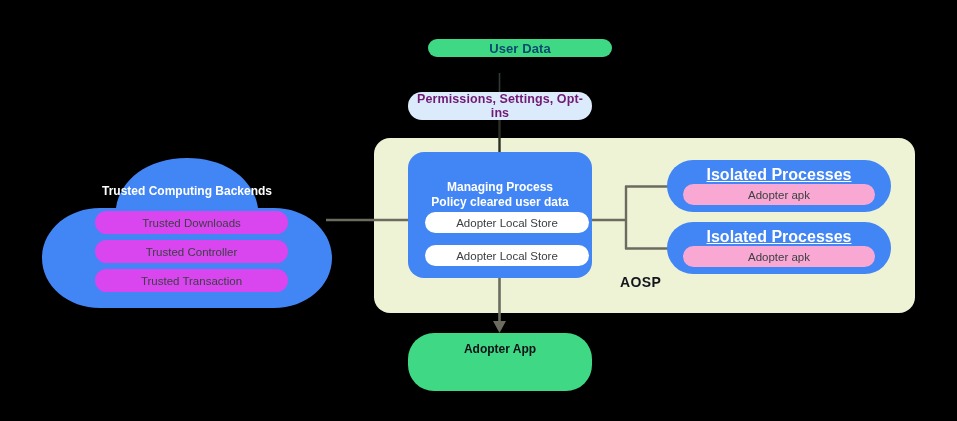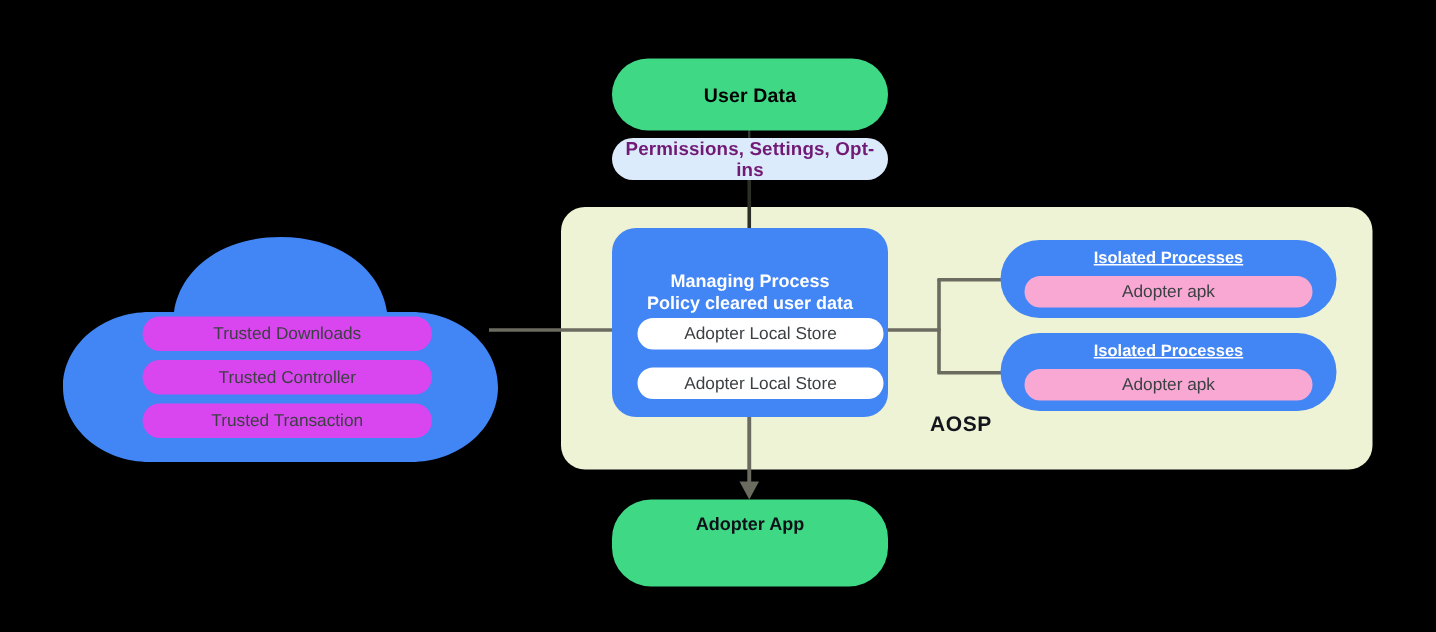--- a/index.html
+++ b/index.html
@@ -49,26 +49,26 @@
     left: 620px;
     top: 274px;
     font-size: 14px;
     font-weight: bold;
     color: #12161c;
     letter-spacing: .4px;
   }
 
   
   #user-data {
-    left: 408px;
+    left: 428px;
     top: 39px;
     width: 184px;
-    height: 48px;
+    height: 18px;
     background: #3FD884;
-    color: #000000;
+    color: #0c4a6e;
     font-size: 13px;
   }
 
   
   #permissions {
     left: 408px;
     top: 92px;
     width: 184px;
     height: 28px;
     background: #DCEBFB;
@@ -120,21 +120,21 @@
   }
   #isolated-0 { top: 160px; }
   #isolated-1 { top: 222px; }
   .isolated .iso-title {
     position: absolute;
     top: 6px;
     left: 0;
     right: 0;
     text-align: center;
     color: #ffffff;
-    font-size: 11px;
+    font-size: 16px;
     font-weight: bold;
     text-decoration: underline;
   }
   .isolated .iso-pill {
     position: absolute;
     top: 24px;
     left: 16px;
     width: 192px;
     height: 21px;
     background: #f9a8d4;
@@ -283,18 +283,19 @@
         L 232 50
         C 264 50 290 72 290 100
         C 290 128 264 150 232 150
         L 58 150
         C 26 150 0 128 0 100
         C 0 72 26 50 58 50
         L 74 50
         C 78 22 105 0 145 0
         Z"></path>
     </svg>
+    <div id="cloud-title">Trusted Computing Backends</div>
     <div class="cloud-pill" id="cloud-pill-0">Trusted Downloads</div>
     <div class="cloud-pill" id="cloud-pill-1">Trusted Controller</div>
     <div class="cloud-pill" id="cloud-pill-2">Trusted Transaction</div>
   </div>
 
 </div>
 
 </body></html>

